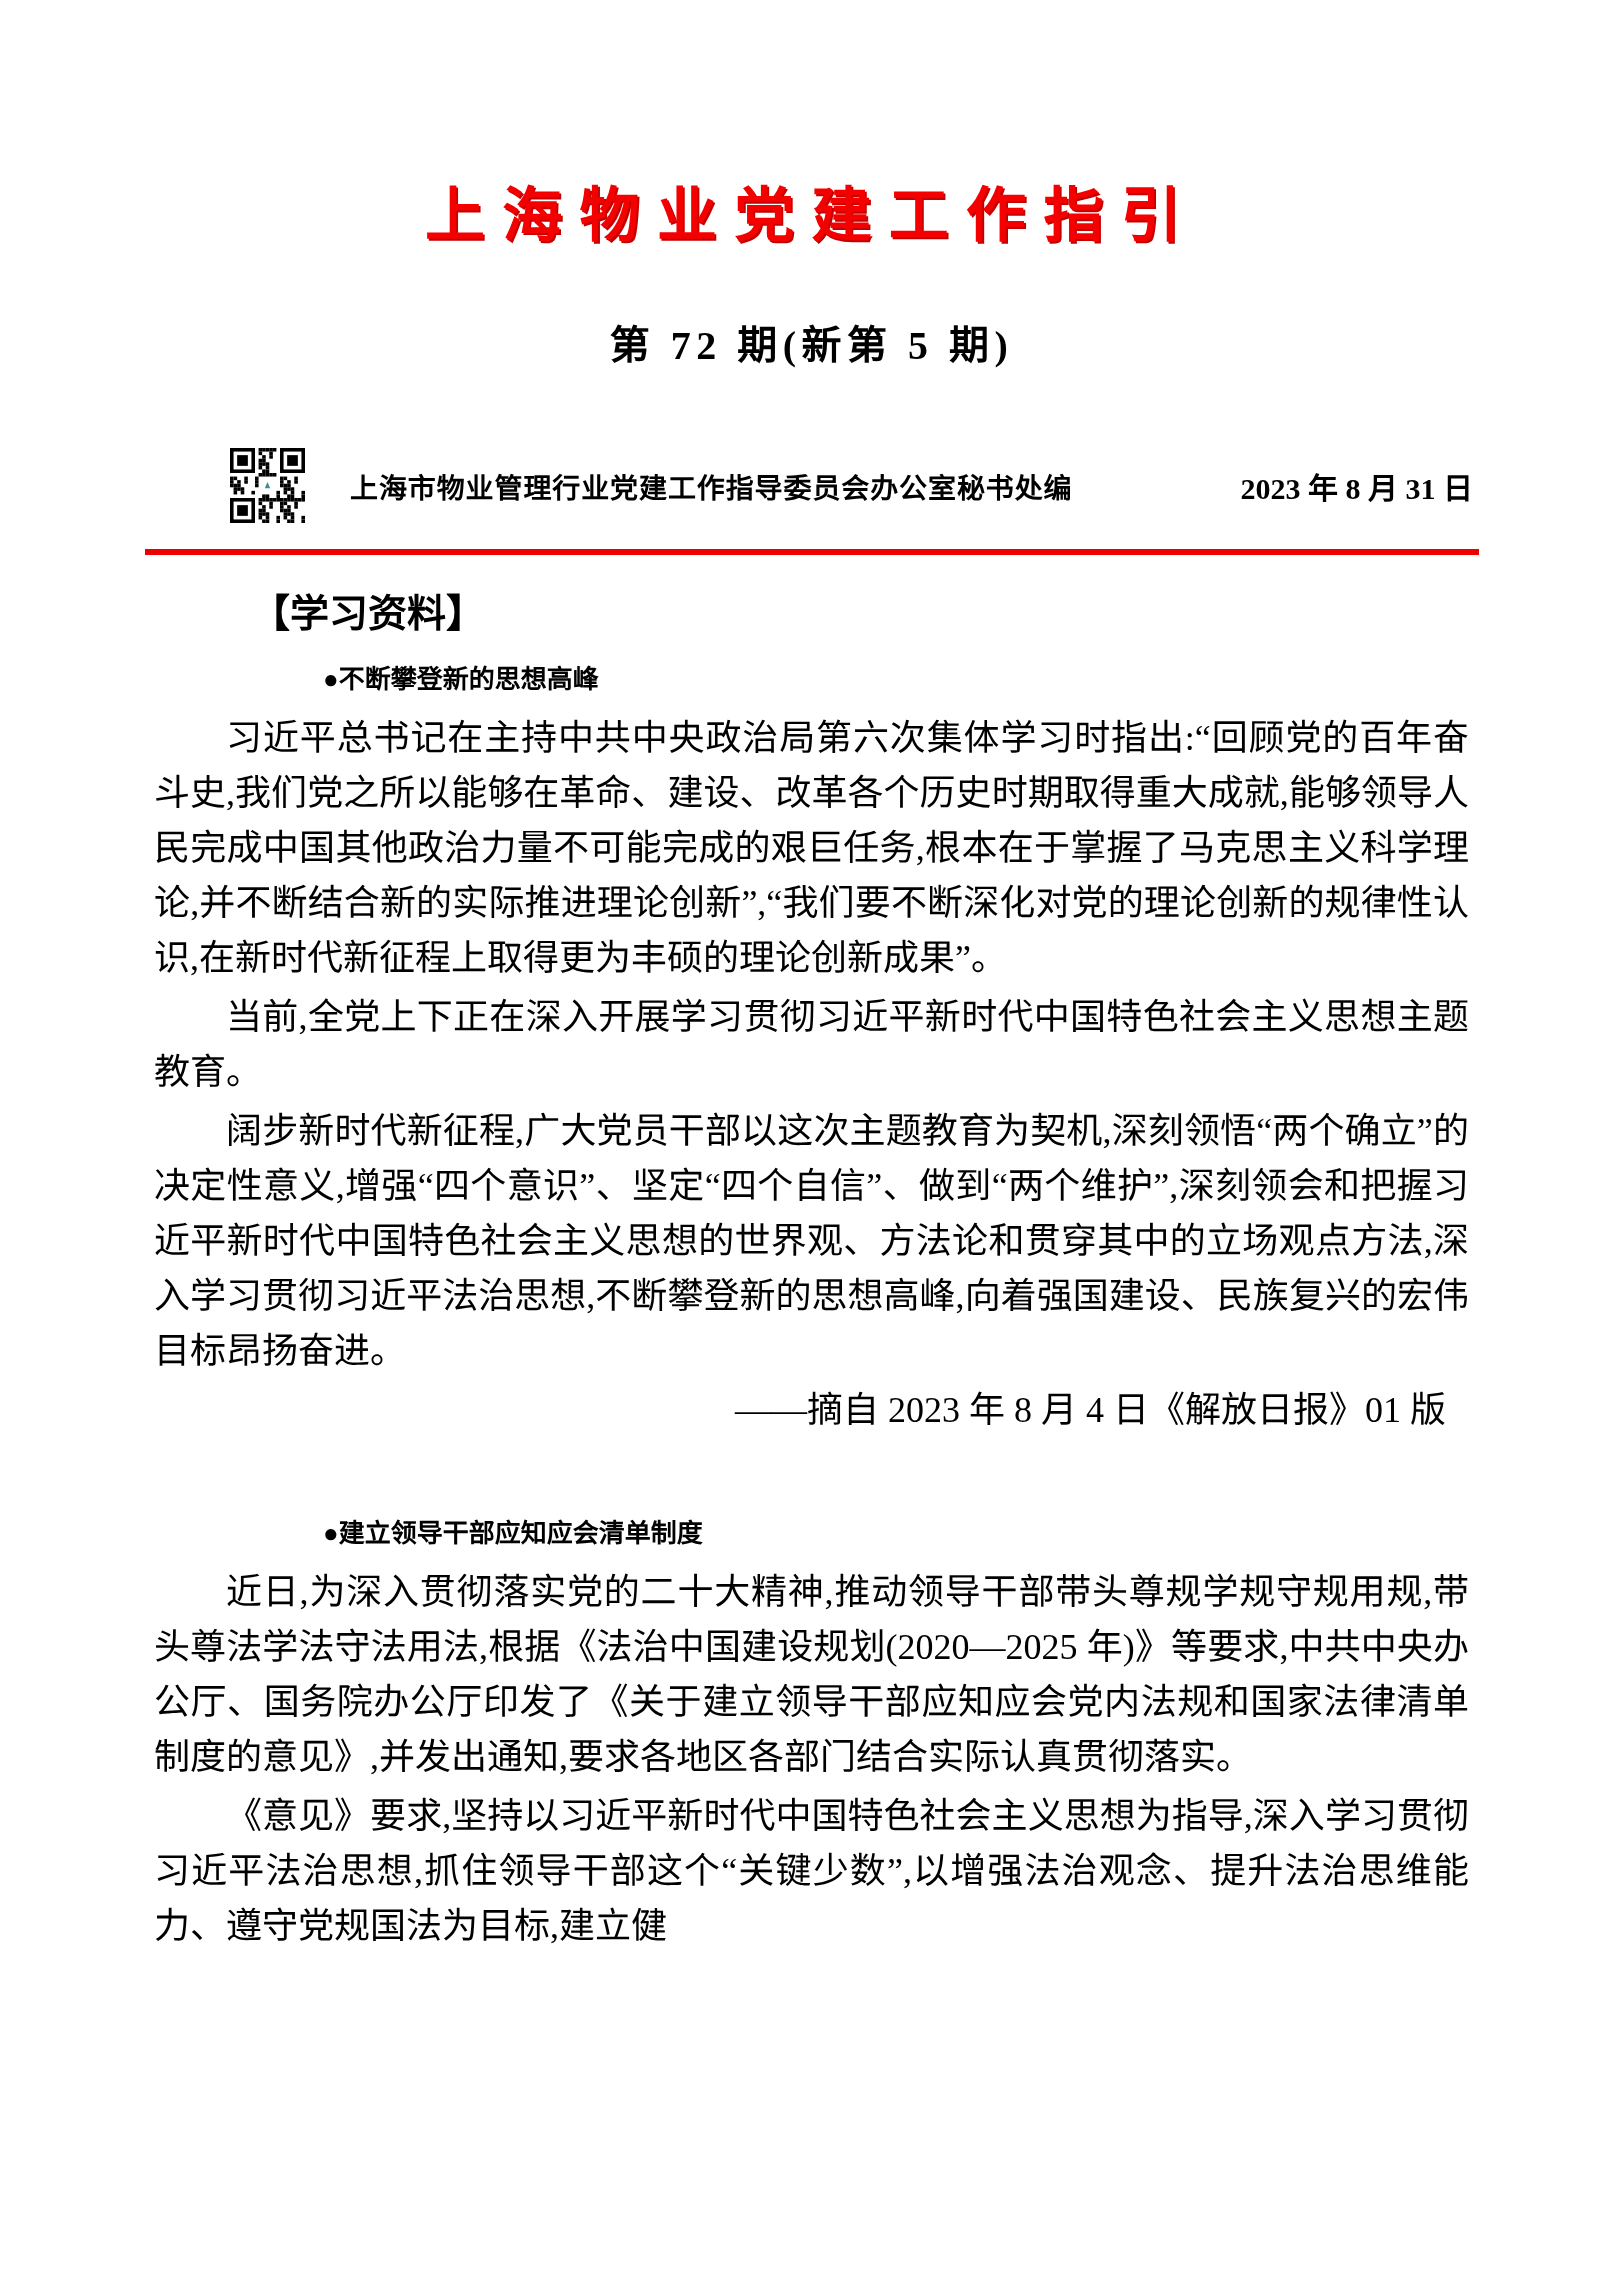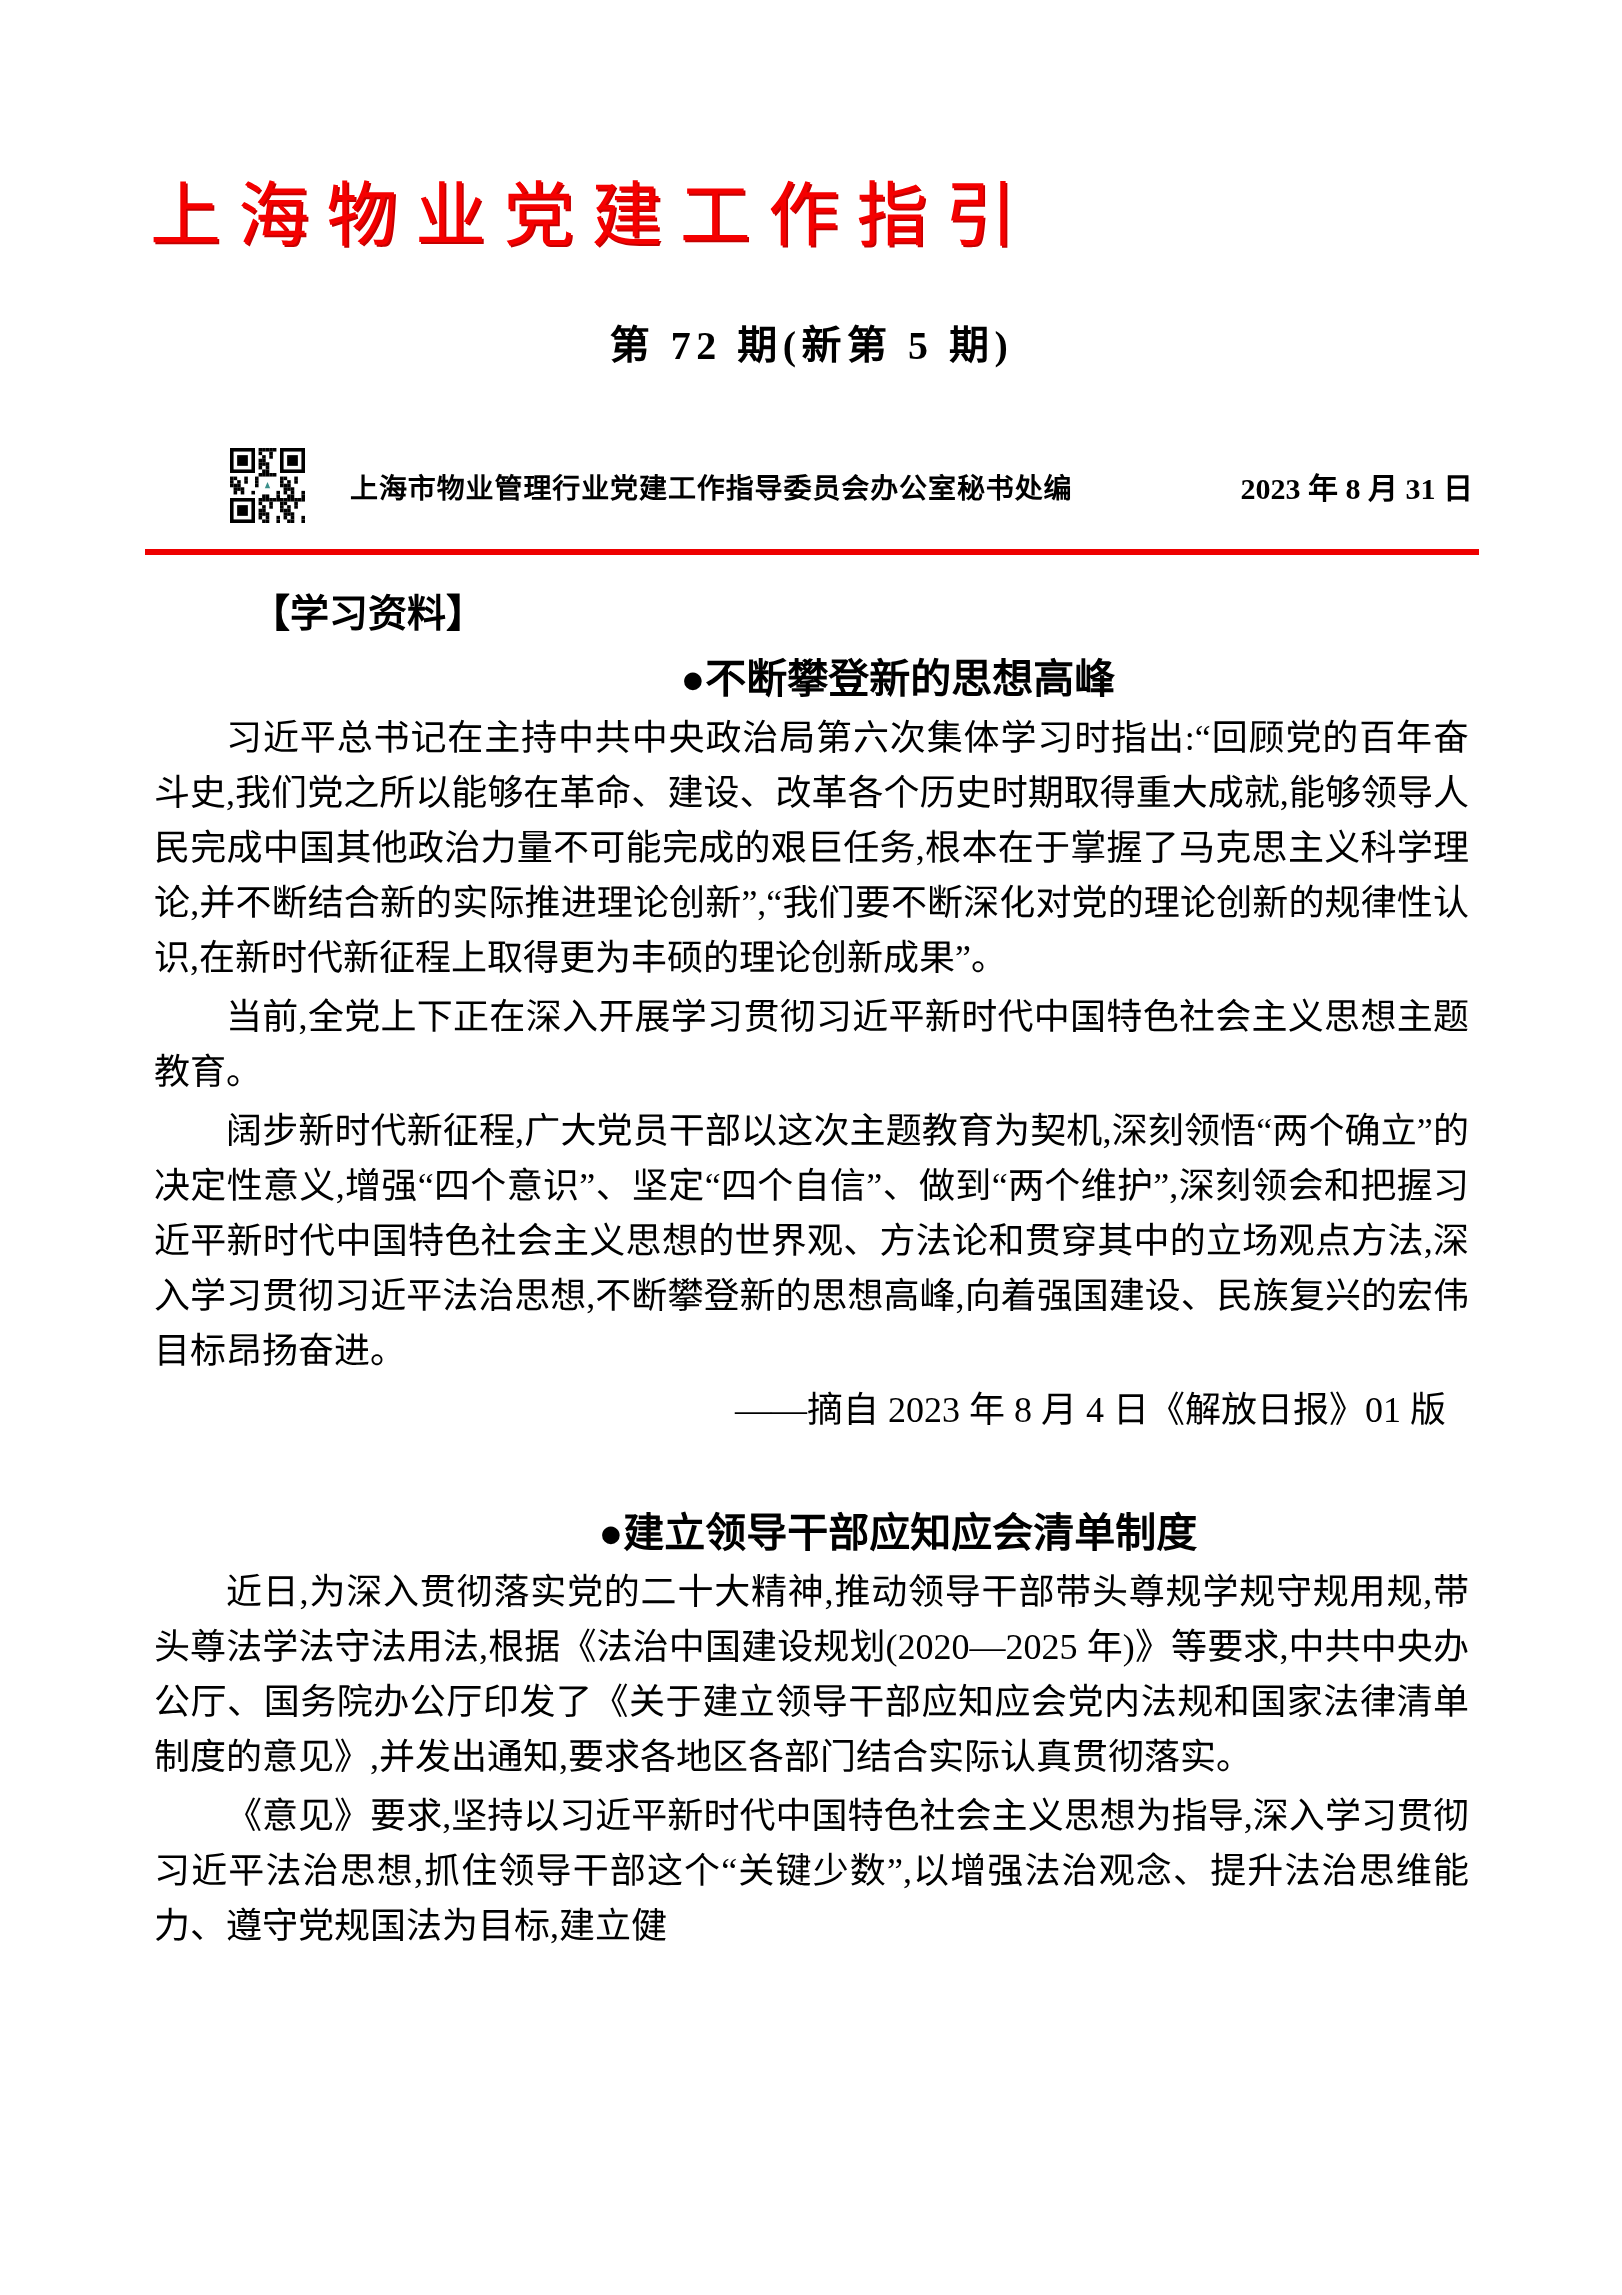--- a/index.html
+++ b/index.html
@@ -2,22 +2,22 @@
 <html lang="zh-CN" style="font-size:14.5px"><head>
 <meta charset="utf-8">
 <style>
   html,body{margin:0;padding:0;}
   body{
     width:1623px;height:2296px;background:#ffffff;overflow:hidden;position:relative;
     font-family:"Liberation Serif","DejaVu Serif",serif;color:#000;
   }
   .page{padding:0 150px;position:relative;}
   .title{
-    margin:162px 0 0 0;text-align:left;color:#f50000;
-    font-size:71px;line-height:109px;font-weight:normal;letter-spacing:17.3px;
+    margin:162px 0 0 0;text-align:center;color:#f50000;
+    font-size:60px;line-height:109px;font-weight:bold;letter-spacing:17.3px;
     font-family:"Liberation Serif","DejaVu Serif",serif;
     text-shadow:1.8px 1.8px 0 #c40000;white-space:nowrap;
   }
   .issue{
     margin-top:50px;text-align:center;font-size:40px;line-height:50px;font-weight:bold;
     letter-spacing:5.5px;font-family:"Liberation Serif","DejaVu Serif",serif;
   }
   .header-row{
     margin-top:77px;display:flex;align-items:center;
   }
@@ -32,23 +32,22 @@
     font-family:"Liberation Serif","DejaVu Serif",serif;
   }
   .red-rule{
     border:none;height:6.4px;background:#ee0000;margin:25.5px -5.5px 0 -5.5px;
   }
   .section-label{
     margin:36px 0 16px 101px;font-size:39px;line-height:45px;font-weight:bold;
     font-family:"Liberation Sans","DejaVu Sans",sans-serif;
   }
   .article-heading{
-    margin:13.6px 0 0 173px;font-size:41px;line-height:55px;font-weight:bold;
+    margin:13.6px 0 0 173px;font-size:26px;line-height:55px;font-weight:bold;
     font-family:"Liberation Sans","DejaVu Sans",sans-serif;
-    text-align:center;
   }
   .article p{
     margin:4px;font-size:36px;line-height:55px;text-align:justify;text-indent:2em;
     font-family:"Liberation Serif","DejaVu Serif",serif;
   }
   .attribution{
     font-size:36px;line-height:55px;text-align:right;padding-right:27px;
     font-family:"Liberation Serif","DejaVu Serif",serif;
   }
   .article-2{margin-top:68px;}

